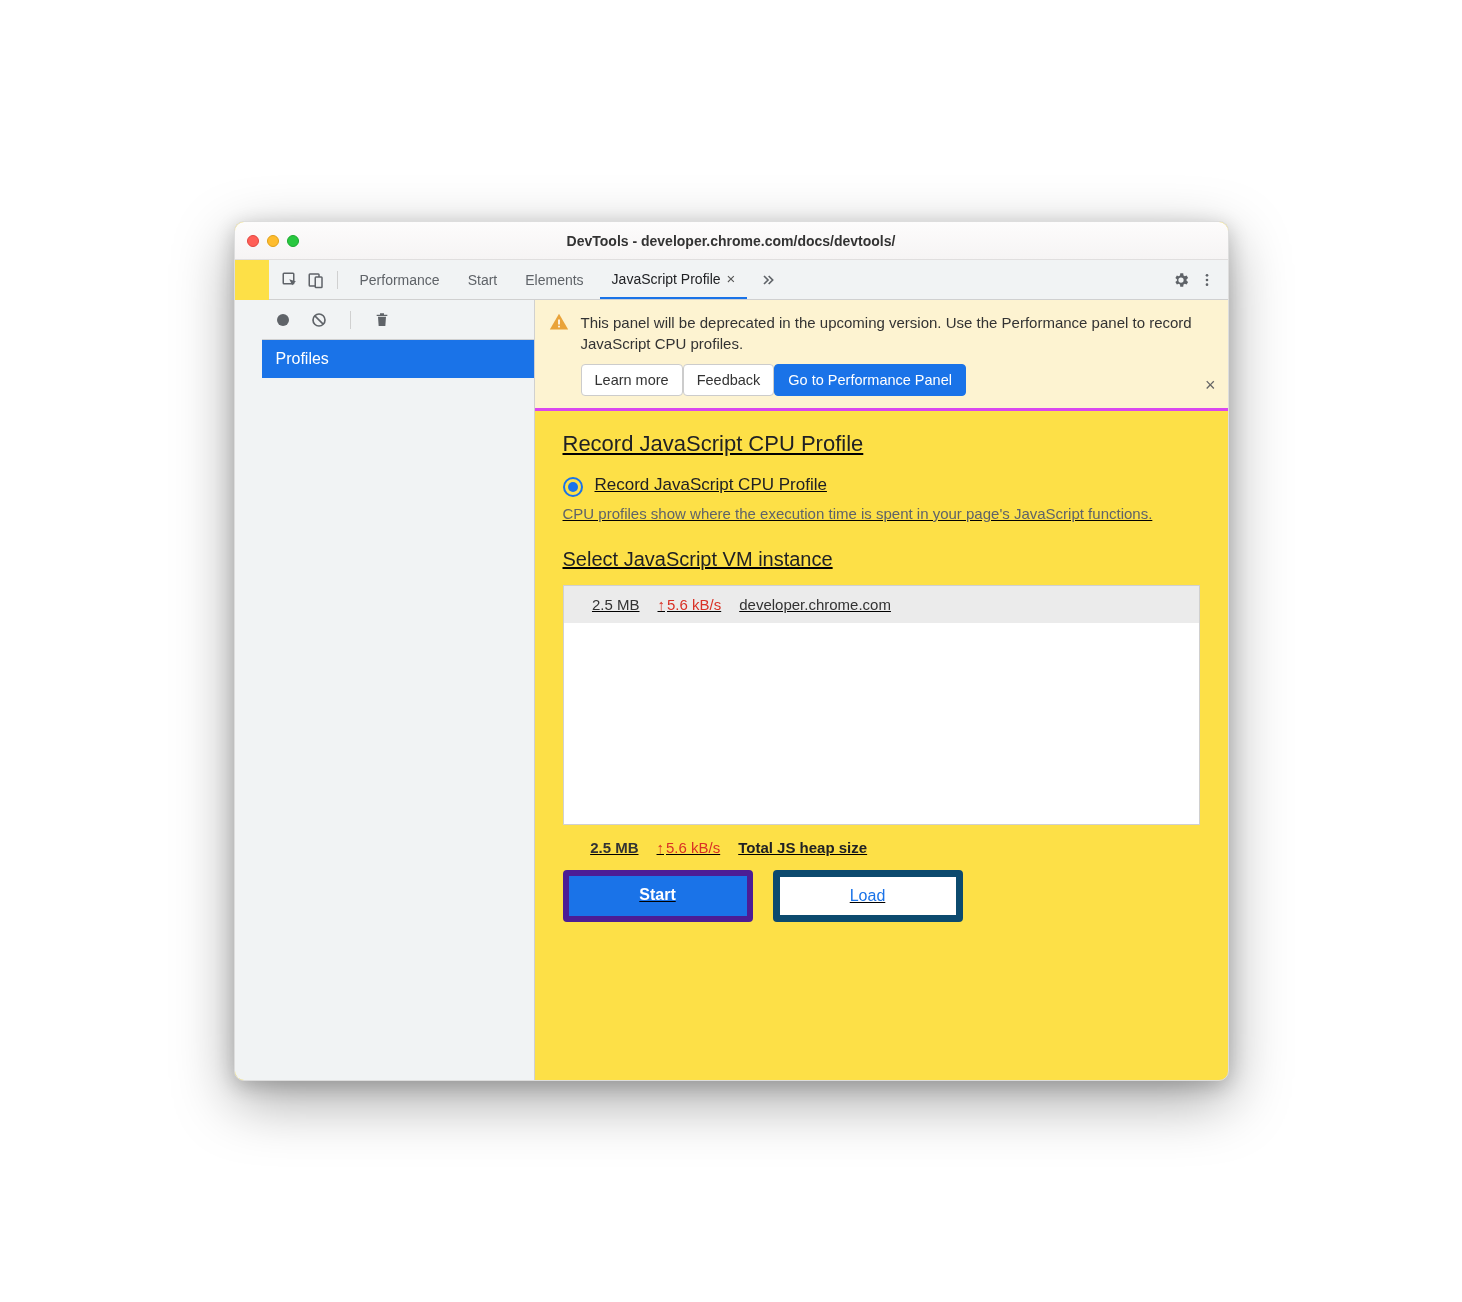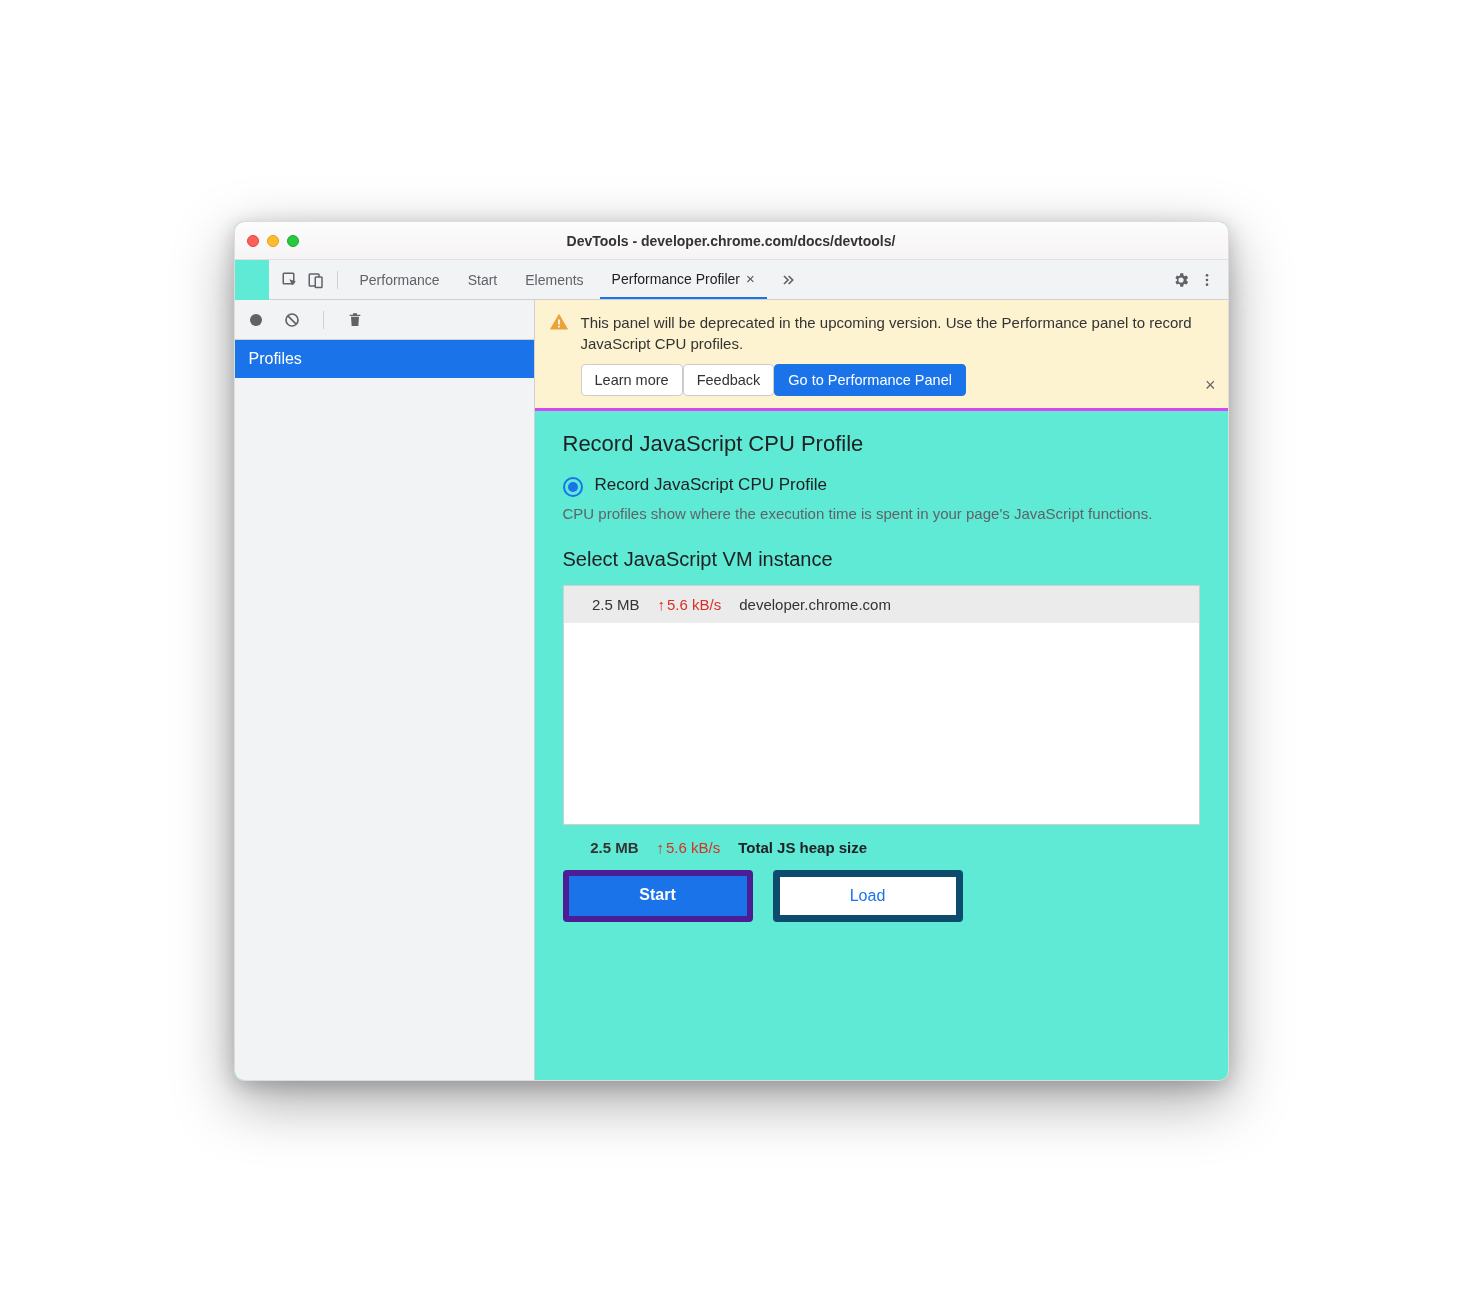--- a/index.html
+++ b/index.html
@@ -9,21 +9,21 @@
     display: flex;
     align-items: center;
     justify-content: center;
     min-height: 100vh;
   }
   .window {
     width: 995px;
     border-radius: 10px;
     box-shadow: 0 20px 60px rgba(0,0,0,0.35), 0 5px 20px rgba(0,0,0,0.2);
     overflow: hidden;
-    background: #5eead4;
+    background: #fde047;
     border: 1px solid #ddd;
   }
   .titlebar {
     height: 38px;
     background: linear-gradient(#fdfcfc,#f6f4f4);
     border-bottom: 1px solid #e0dede;
     display: flex;
     align-items: center;
     padding: 0 12px;
     position: relative;
@@ -44,33 +44,33 @@
     gap: 4px;
     margin-left: 34px;
   }
   .tb-icon { width:22px; height:22px; display:flex; align-items:center; justify-content:center; color:#5f6368; cursor:pointer;}
   .tb-sep { width:1px; height:18px; background:#d0d0d0; margin: 0 6px; }
   .tab { padding: 0 12px; height:100%; display:flex; align-items:center; color:#5f6368; font-size:14px; cursor:pointer; gap:6px;}
   .tab.active { color:#202124; border-bottom: 2px solid #1a73e8; }
   .tab .close-x { font-size:15px; color:#555;}
   .tb-spacer { flex:1; }
   .content { display:flex; height: 780px; }
-  .sidebar { width: 300px; background:#f1f3f4; border-right:1px solid #d0d0d0; display:flex; flex-direction:column;}
+  .sidebar { width: 300px; background:#f1f3f4; border-right:1px solid #d0d0d0; display:flex; flex-direction:column;padding-left:27px;}
   .sidebar-toolbar { height:40px; display:flex; align-items:center; padding:0 10px; gap:14px; border-bottom:1px solid #d0d0d0;}
   .sb-icon { width:22px; height:22px; display:flex; align-items:center; justify-content:center; color:#5f6368; cursor:pointer;}
   .sidebar-item { background:#1a73e8; color:#fff; font-size:16px; padding:10px 14px; cursor:pointer;}
   .main { flex:1; display:flex; flex-direction:column; }
   .banner { background:#fdf3d1; border-bottom:3px solid #d946ef; padding:12px 14px; display:flex; gap:12px; position:relative;}
   .banner-icon { flex-shrink:0; }
   .banner-text { font-size:15px; color:#333; line-height:1.4; }
   .banner-buttons { margin-top:10px; display:flex; }
   .btn { font-size:14.5px; padding:7px 13px; border-radius:4px; cursor:pointer; border:1px solid #ccc; background:#fff; color:#333;}
   .btn.primary { background:#1a73e8; border-color:#1a73e8; color:#fff; }
   .banner-close { position:absolute; right:12px; bottom:12px; color:#666; cursor:pointer; font-size:18px;}
-  .panel { padding: 20px 28px; flex:1; display:flex; flex-direction:column; overflow:auto;}
+  .panel { padding: 20px 28px; flex:1; display:flex; flex-direction:column; overflow:auto;text-decoration:underline;}
   .panel h1 { font-size:22px; font-weight:400; color:#202124; margin-bottom: 18px;}
   .radio-row { display:flex; align-items:flex-start; gap:12px; margin-bottom:6px;}
   .radio-outer { width:20px; height:20px; border-radius:50%; border:2px solid #1a73e8; display:flex; align-items:center; justify-content:center; flex-shrink:0; margin-top:2px; cursor:pointer;}
   .radio-inner { width:10px; height:10px; border-radius:50%; background:#1a73e8;}
   .radio-label { font-size:17px; color:#202124;}
   .radio-desc { font-size:15px; color:#5f6368; line-height:1.4; margin-bottom:24px;}
   .panel h2 { font-size:20px; font-weight:400; color:#202124; margin-bottom:14px;}
   .vm-list { border:1px solid #d0d0d0; height:240px; background:#fff;}
   .vm-row { display:flex; align-items:center; gap:18px; padding:10px 16px; background:#ebebeb; font-size:15px; cursor:pointer;}
   .vm-size { color:#333; min-width:60px; text-align:right;}
@@ -116,21 +116,21 @@
     <div class="tab">
         <span>Performance</span>
       </div>
     <div class="tab">
         <span>Start</span>
       </div>
     <div class="tab">
         <span>Elements</span>
       </div>
     <div class="tab active">
-      <span>Performance Profiler</span>
+      <span>JavaScript Profile</span>
       <span class="close-x">×</span>
     </div>
     <div class="tb-icon" style="margin-left:6px;">
       <svg width="16" height="16" viewBox="0 0 24 24" fill="none" stroke="currentColor" stroke-width="2.5">
           <path d="M6 6l6 6-6 6M13 6l6 6-6 6"></path>
         </svg>
     </div>
     <div class="tb-spacer"></div>
     <div class="tb-icon">
       <svg width="18" height="18" viewBox="0 0 24 24" fill="currentColor">

